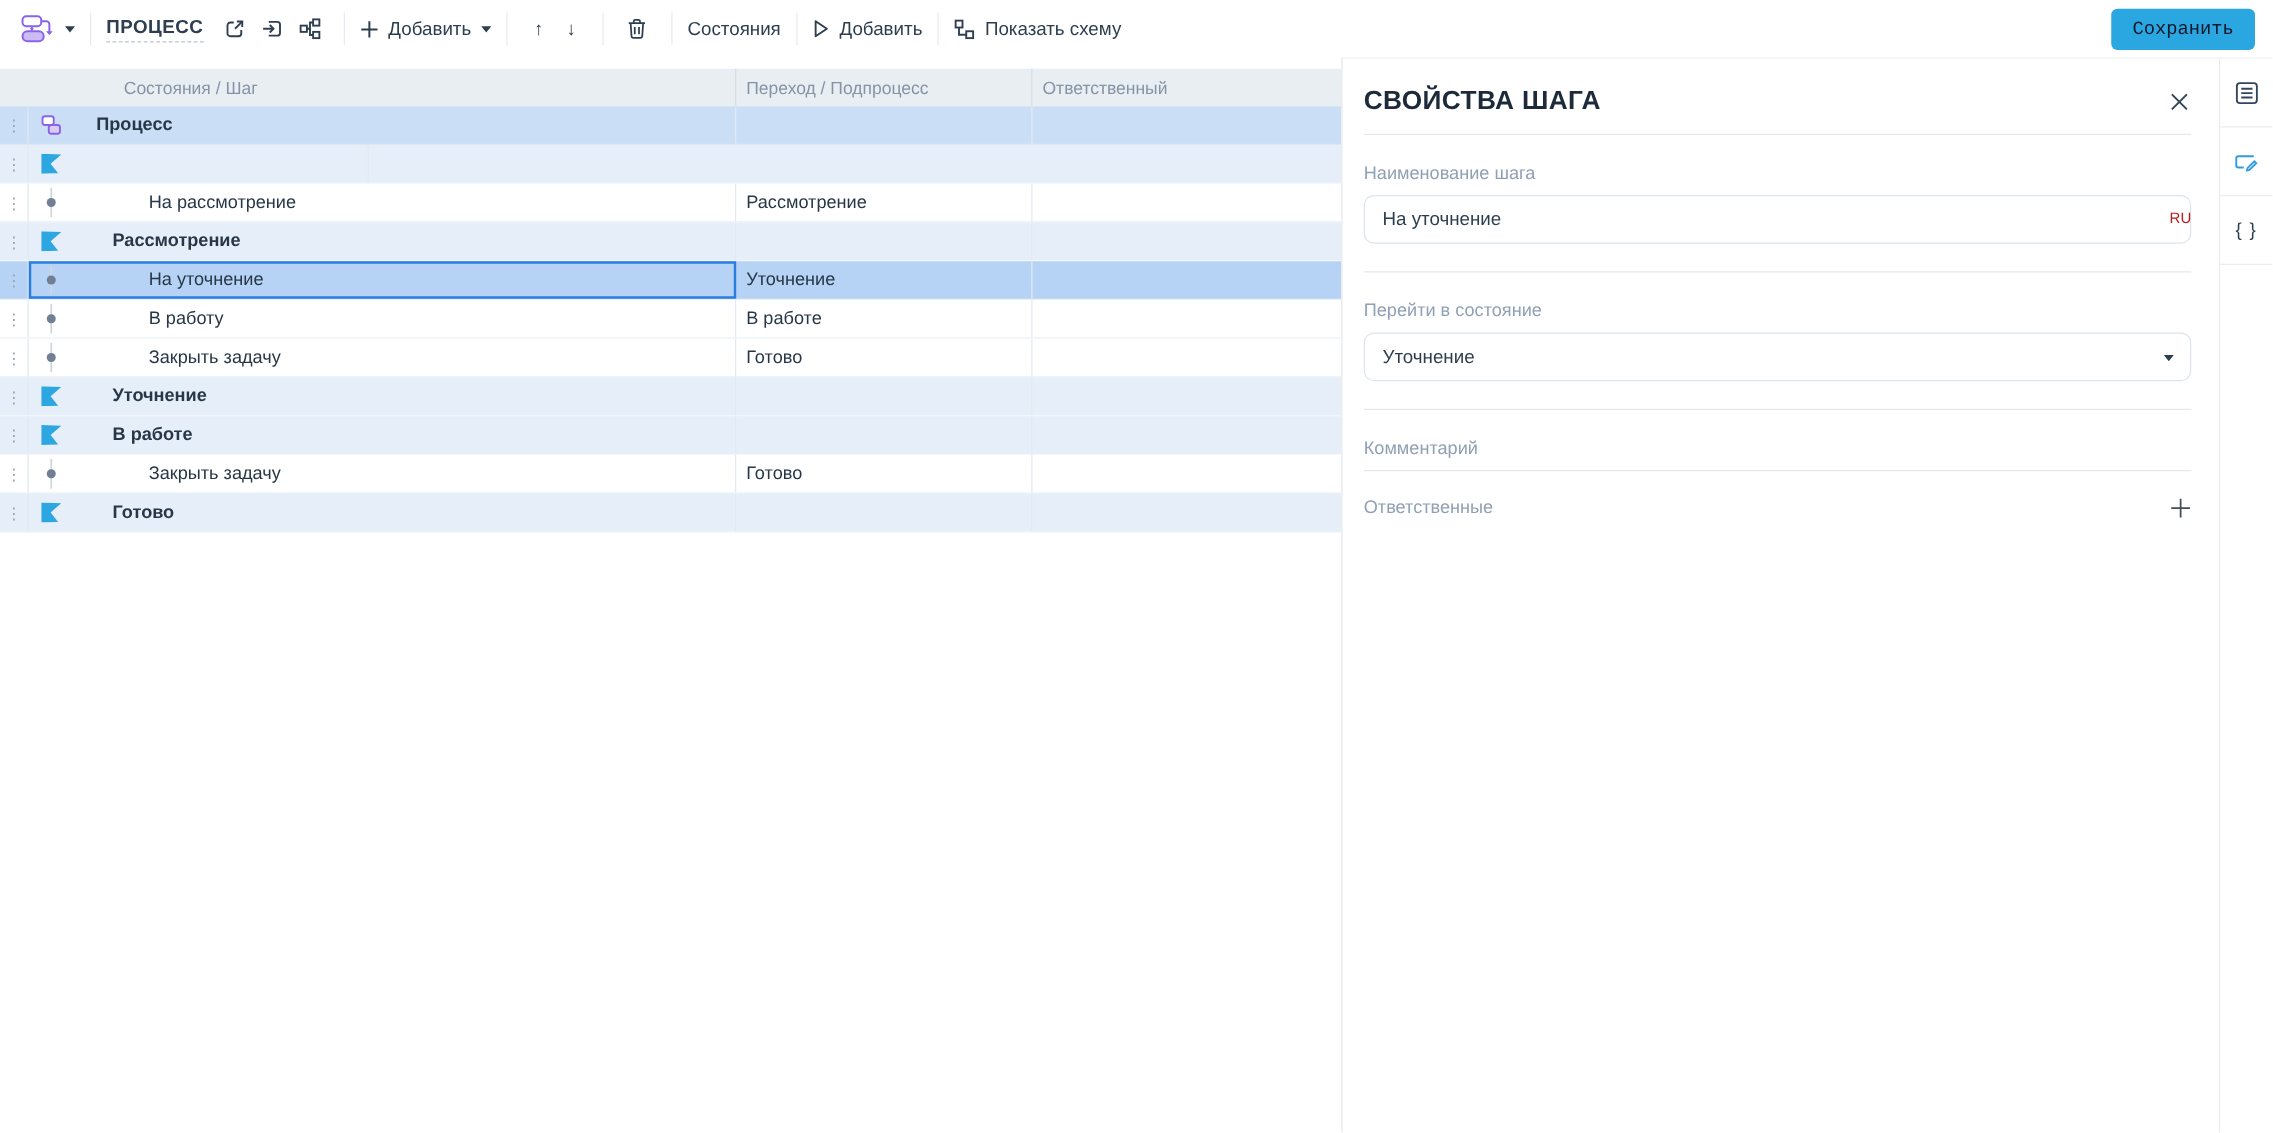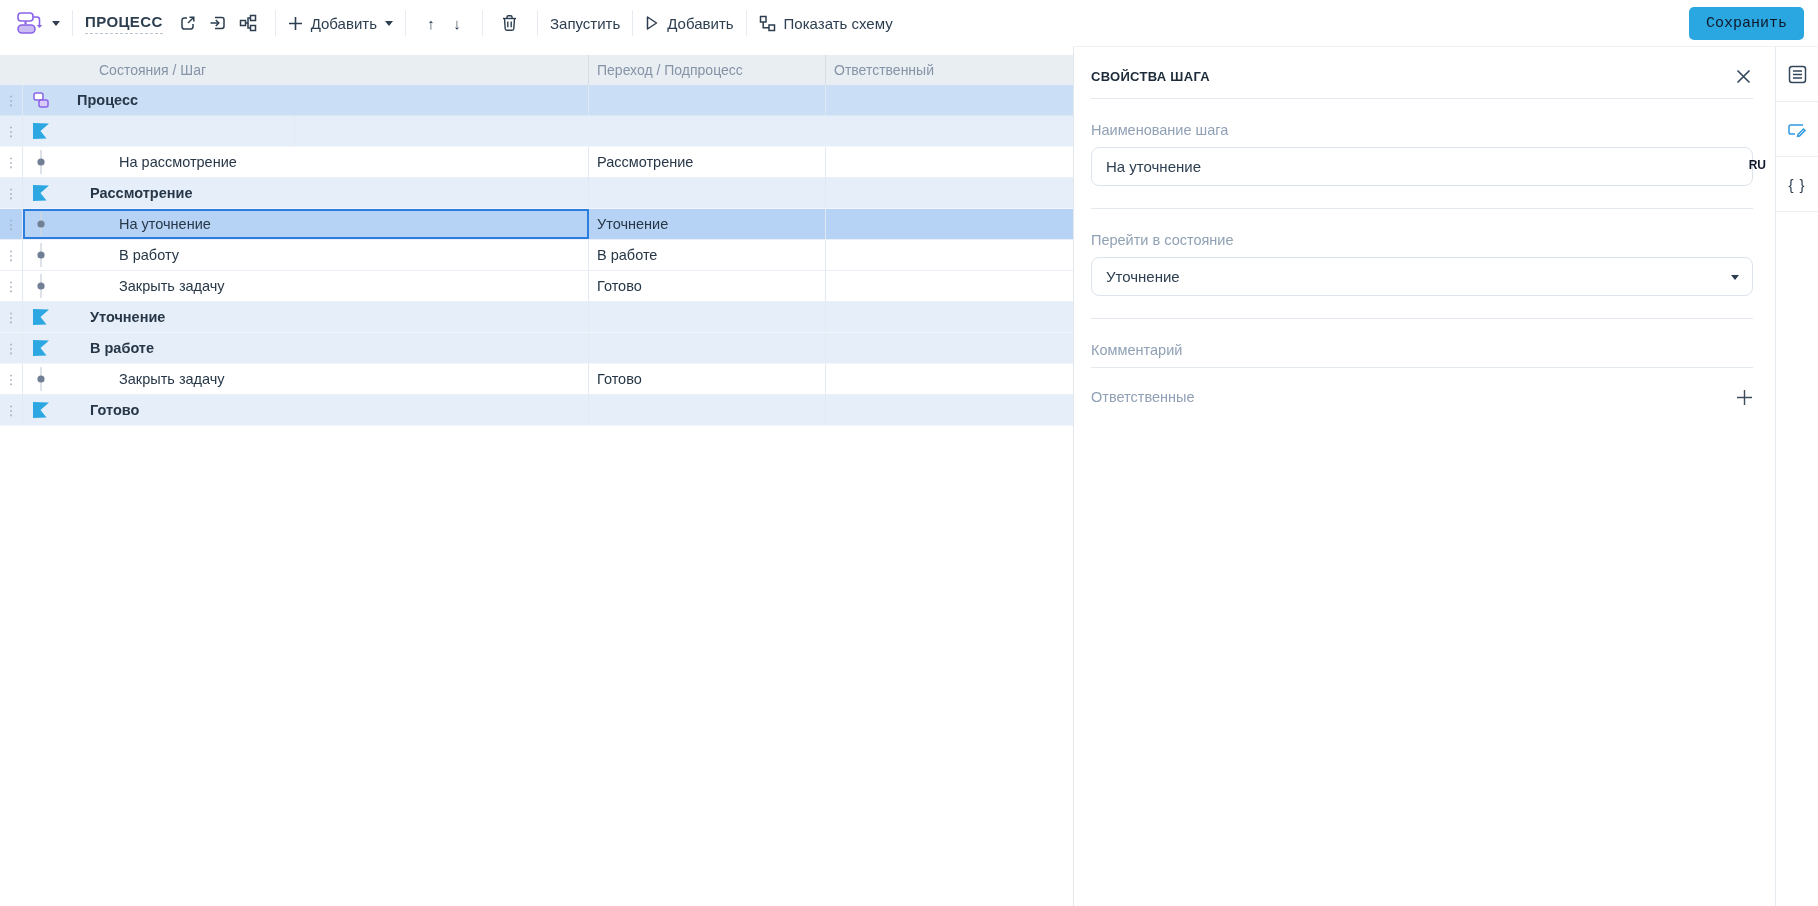--- a/index.html
+++ b/index.html
@@ -56,28 +56,28 @@
     border: 2px solid var(--selection-border, #2b7de0); pointer-events: none; }
 
   .row .row-ic { display: none; }
   .row.type-process .process-ic { display: block; }
   .row.type-state   .flag-ic    { display: block; }
   .row.type-step    .dot-ic     { display: block; }
 
   
   .panel { flex: 1; background: #fff; border-left: 1px solid #e3e8ed; border-top: 1px solid #eef2f5; position: relative; }
   .panel-head { display: flex; align-items: center; justify-content: space-between; padding: 22px 24px 14px 17px; }
-  .panel-title { font-size: 13px; font-weight: 700; letter-spacing: .3px; color: #1c2a39; }
+  .panel-title { font-size: 21px; font-weight: 700; letter-spacing: .3px; color: #1c2a39; }
   .panel-close { cursor: pointer; display: flex; align-items: center; }
   .divider { height: 1px; background: #e3e9ee; margin: 0 22px 0 17px; }
   .field-label { font-size: 14.5px; color: var(--label-gray, #90a0b5); margin: 23px 22px 9px 17px; }
   .field-box { position: relative; margin: 0 22px 22px 17px; height: 39px; border: 1px solid #dde4eb; border-radius: 8px;
     display: flex; align-items: center; padding: 0 40px 0 14px; font-size: 15px; color: #2c3e50; background: #fff; }
   input.field-box { width: calc(100% - 39px); font-family: inherit; outline: none; }
-  .lang-badge { position: absolute; right: 9px; top: 11px; font-size: 12px; font-weight: 700; color: #0f172a; pointer-events: none; }
+  .lang-badge { position: absolute; right: 22px; top: 11px; font-size: 12px; font-weight: 400; color: #b91c1c; pointer-events: none; }
   .select-box { cursor: pointer; }
   .select-caret { position: absolute; right: 13px; top: 17px; width: 0; height: 0;
     border-left: 4px solid transparent; border-right: 4px solid transparent; border-top: 5px solid #2c3e50; }
   .resp-row { display: flex; align-items: flex-start; justify-content: space-between; margin: 21px 22px 0 17px; }
   .plus-btn { cursor: pointer; display: flex; align-items: center; }
 
   
   .rail { width: 43px; flex: 0 0 auto; border-left: 1px solid #e6ebf0; border-top: 1px solid #eef2f5; background: #fff; }
   .rail-cell { height: 55px; display: flex; align-items: center; justify-content: center;
     border-bottom: 1px solid #e9eef2; cursor: pointer; }
@@ -155,21 +155,21 @@
         <path d="M2 4.5 H15"></path>
         <path d="M6 4.5 V3 A1.2 1.2 0 0 1 7.2 1.8 H9.8 A1.2 1.2 0 0 1 11 3 V4.5"></path>
         <path d="M3.5 4.5 L4.2 14.8 A1.6 1.6 0 0 0 5.8 16.3 H11.2 A1.6 1.6 0 0 0 12.8 14.8 L13.5 4.5"></path>
         <path d="M6.8 7.5 V13.3 M10.2 7.5 V13.3"></path>
       </svg>
     </span>
 
     <div class="tb-sep"></div>
 
     <div class="tb-btn">
-      <span>Запустить</span>
+      <span>Состояния</span>
     </div>
 
     <div class="tb-sep"></div>
 
     <div class="tb-btn">
       <span>
         <svg width="14" height="16" viewBox="0 0 14 16" fill="none" stroke="#2c3e50" stroke-width="1.5" stroke-linejoin="round">
           <path d="M2.5 2 L11.5 8 L2.5 14 Z"></path>
         </svg>
       </span>

